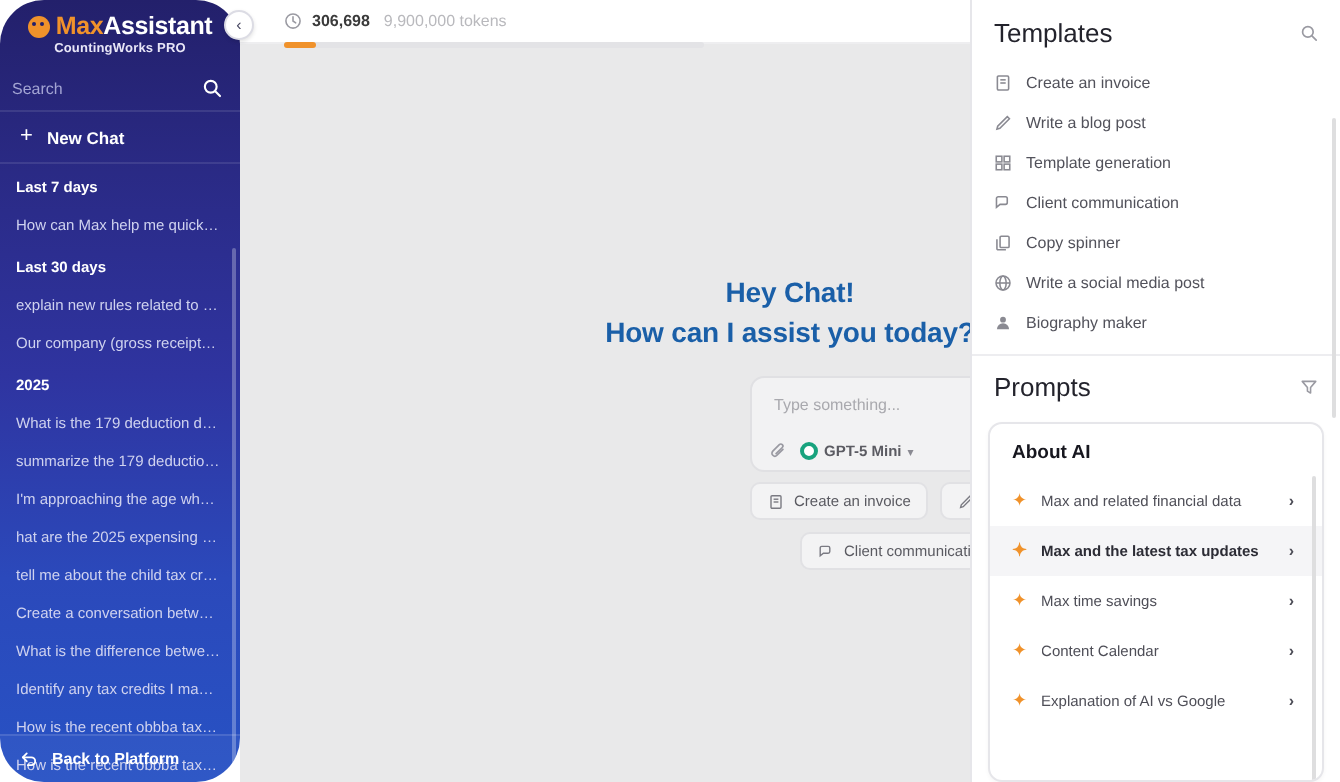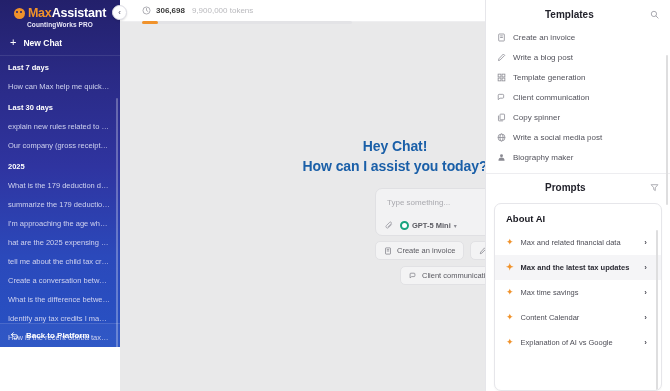--- a/index.html
+++ b/index.html
@@ -6,23 +6,23 @@
   html, body {
     width: 670px; height: 391px;
     font-family: "Liberation Sans", sans-serif;
     overflow: hidden;
     background: #ffffff;
   }
   #app { position: relative; width: 670px; height: 391px; display: flex; }
 
   
   #sidebar {
-    width: 120px; height: 347px; flex: 0 0 120px;
+    width: 120px; height: 391px; flex: 0 0 120px;
     background: linear-gradient(to bottom, #23206b 0%, #2a2a85 22%, #2f34a0 48%, #2b49bb 74%, #2752c4 100%);
-    position: relative; color: #fff; overflow: hidden;
+    position: relative; color: #fff; overflow: hidden; border-radius: 22px;
   }
   .brand { padding: 6px 6px 2px 6px; text-align: center; }
   .brand-row { display: flex; align-items: center; justify-content: center; gap: 3px; }
   .logo-dot {
     width: 11px; height: 11px; border-radius: 50%;
     background: #f0922b; display: inline-block; position: relative; flex: 0 0 11px;
   }
   .logo-dot::before, .logo-dot::after {
     content: ""; position: absolute; top: 3.5px; width: 2px; height: 2px;
     background: #23206b; border-radius: 50%;
@@ -145,21 +145,21 @@
     display: flex; align-items: center; justify-content: space-between;
     padding: 9px 10px 9px 11px; border-bottom: 1px solid #ededf0;
   }
   .panel-title { font-size: 9px; font-weight: bold; color: #1c1c24; }
   .x-icon { font-size: 10px; color: #9a9aa2; line-height: 1; }
 
   .sec-head {
     display: flex; align-items: center; justify-content: space-between;
     padding: 9px 11px 7px 11px;
   }
-  .sec-title { font-size: 10px; font-weight: bold; color: #23232c; margin-left: 48px; }
+  .sec-title { font-size: 13px; font-weight: normal; color: #23232c; }
   .tmpl-list { padding: 0 0 6px 0; position: relative; }
   .tmpl-item {
     display: flex; align-items: center; gap: 7px;
     padding: 5.5px 11px; font-size: 8px; color: #52525b;
   }
   .panel-scroll {
     position: absolute; right: 2px; top: 28px; width: 2.5px; height: 150px;
     background: #dededf; border-radius: 2px;
   }
   .prompts-head {
@@ -197,20 +197,29 @@
     <div class="brand">
       <div class="brand-row">
         <span class="logo-dot"></span>
         <span class="brand-name">
           <span class="brand-max">Max</span><span class="brand-assistant">Assistant</span>
         </span>
       </div>
       <div class="brand-sub">CountingWorks PRO</div>
     </div>
 
+    <div class="search-row">
+      <input class="search-input" placeholder="Search" style="">
+      <span>
+        <svg class="icon-svg" width="10" height="10" viewBox="0 0 16 16" fill="none" stroke="#ffffff" stroke-width="1.7">
+          <circle cx="7" cy="7" r="4.7"></circle>
+            <line x1="10.6" y1="10.6" x2="14.4" y2="14.4" stroke-linecap="round"></line>
+        </svg>
+      </span>
+    </div>
 
     <div class="newchat">
       <span class="plus">+</span>
       <span>New Chat</span>
     </div>
 
     <div class="hist">
       <div class="scroll-track"></div>
 
       <div class="grp-label">Last 7 days</div>

